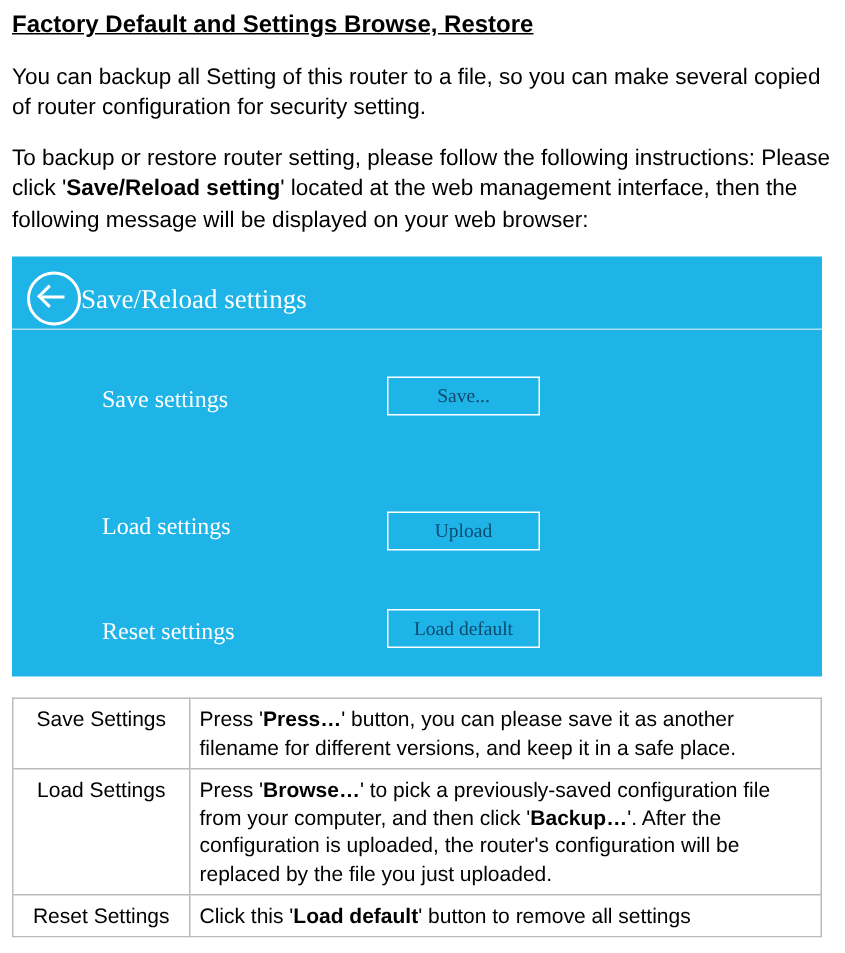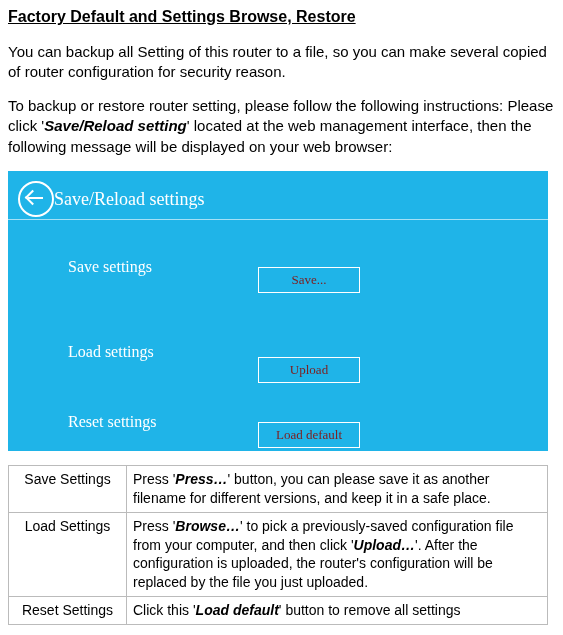--- a/index.html
+++ b/index.html
@@ -10,21 +10,21 @@
     width: 547px;
     line-height: 1.35;
   }
   .title {
     font-weight: bold;
     text-decoration: underline;
     font-size: 16px;
     margin-bottom: 14px;
   }
   .para { margin-bottom: 14px; }
-  .strong-i { font-weight: bold; font-style: italic; }
+  .strong-i { font-weight: bold; }
   .panel {
     background: #1fb4e8;
     width: 540px;
     height: 280px;
     color: #fff;
     font-family: "Times New Roman", serif;
     position: relative;
     margin-bottom: 14px;
   }
   .panel-header {
@@ -68,27 +68,26 @@
     left: 60px;
     font-size: 16px;
   }
   .lbl-save  { top: 85px; }
   .lbl-load  { top: 170px; }
   .lbl-reset { top: 240px; }
   .btn {
     position: absolute;
     width: 100px; height: 24px;
     border: 1px solid #fff;
-    color: #7f1d1d;
+    color: #0c4a6e;
     font-size: 13px;
     display: flex;
     align-items: center;
     justify-content: center;
     background: transparent;
-    margin-top: 16px;
   }
   .btn-save   { left: 250px; top: 80px; }
   .btn-upload { left: 250px; top: 170px; }
   .btn-reset  { left: 250px; top: 235px; }
   .file-row {
     position: absolute;
     left: 230px; top: 140px;
     display: flex;
     align-items: center;
   }
@@ -125,21 +124,21 @@
   table.desc td.lcol {
     width: 105px;
     text-align: center;
   }
 </style>
 </head>
 <body>
 
 <div class="title">Factory Default and Settings Browse, Restore</div>
 
-<div class="para">You can backup all Setting of this router to a file, so you can make several copied of router configuration for security reason.</div>
+<div class="para">You can backup all Setting of this router to a file, so you can make several copied of router configuration for security setting.</div>
 
 <div class="para">
   <span>To backup or restore router setting, please follow the following instructions: Please click '</span><span class="strong-i">Save/Reload setting</span><span>' located at the web management interface, then the following message will be displayed on your web browser:</span>
 </div>
 
 <div class="panel">
   <div class="panel-header">
     <div class="back-icon"></div>
     <div class="panel-title">Save/Reload settings</div>
   </div>
@@ -160,21 +159,21 @@
   <tbody>
       <tr>
     <td class="lcol">Save Settings</td>
     <td>
       <span>Press '</span><span class="strong-i">Press…</span><span>' button, you can please save it as another filename for different versions, and keep it in a safe place.</span>
     </td>
   </tr>
   <tr>
     <td class="lcol">Load Settings</td>
     <td>
-      <span>Press '</span><span class="strong-i">Browse…</span><span>' to pick a previously-saved configuration file from your computer, and then click '</span><span class="strong-i">Upload…</span><span>'. After the configuration is uploaded, the router's configuration will be replaced by the file you just uploaded.</span>
+      <span>Press '</span><span class="strong-i">Browse…</span><span>' to pick a previously-saved configuration file from your computer, and then click '</span><span class="strong-i">Backup…</span><span>'. After the configuration is uploaded, the router's configuration will be replaced by the file you just uploaded.</span>
     </td>
   </tr>
   <tr>
     <td class="lcol">Reset Settings</td>
     <td>
       <span>Click this '</span><span class="strong-i">Load default</span><span>' button to remove all settings</span>
     </td>
   </tr>
 </tbody>
   </table>

